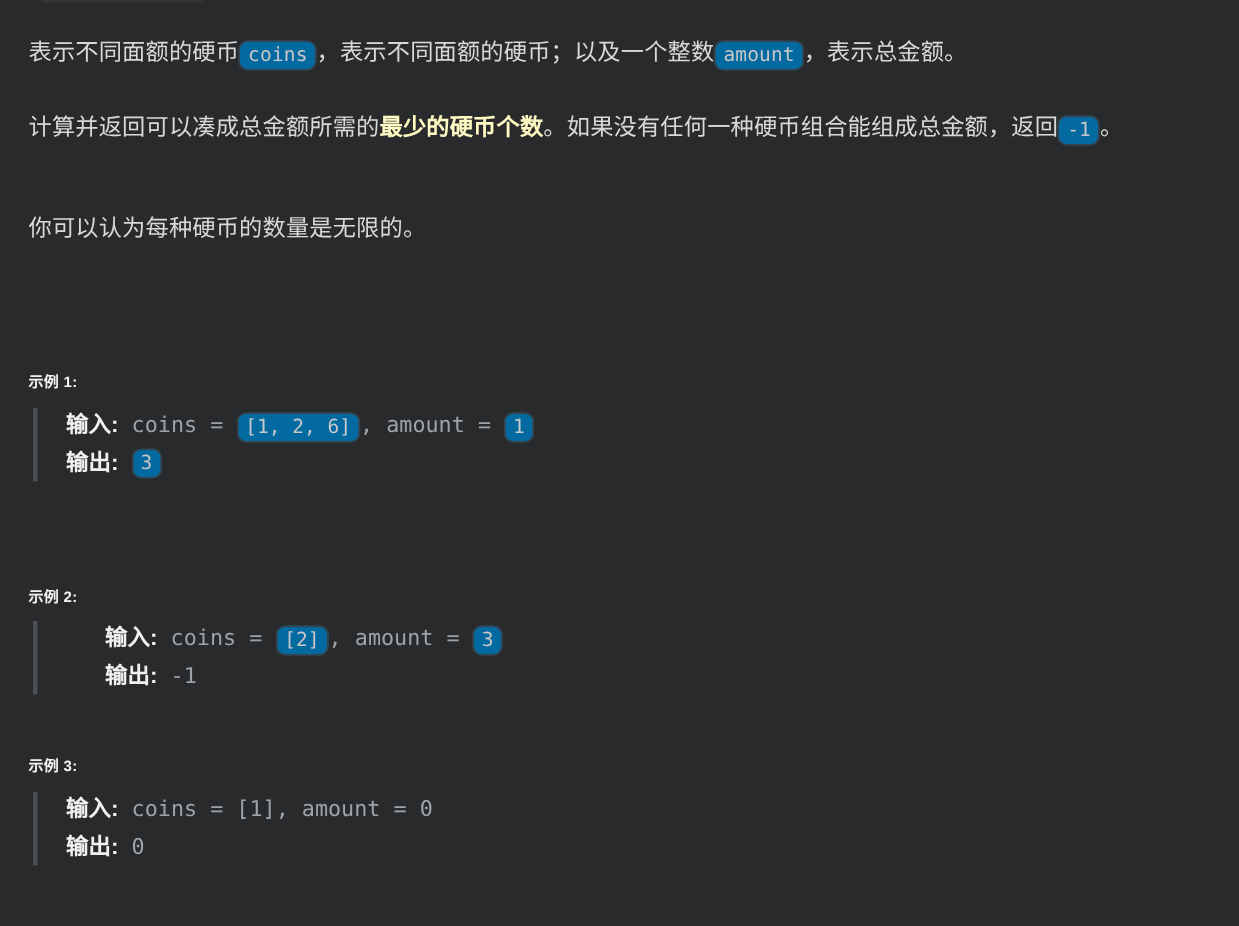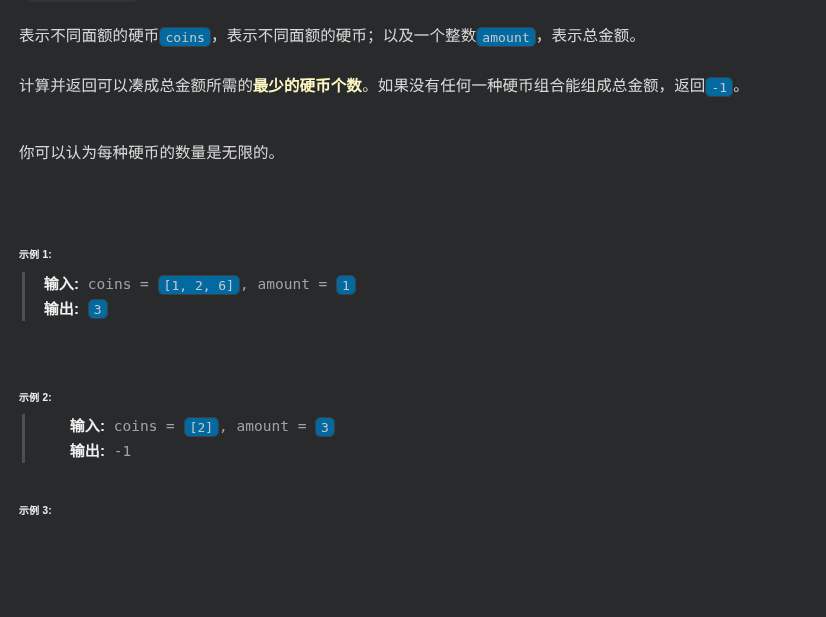--- a/index.html
+++ b/index.html
@@ -125,15 +125,17 @@
   </div>
 
   <h3 class="ex-title ex-title-2">示例 2:</h3>
   <div class="quote quote-2">
     <div class="qline"><span class="lbl">输入:</span><span class="plain"> coins = </span><code class="inline">[2]</code><span class="plain">, amount = </span><code class="inline">3</code></div>
     <div class="qline"><span class="lbl">输出:</span><span class="plain"> -1</span></div>
   </div>
 
   <h3 class="ex-title ex-title-3">示例 3:</h3>
   <div class="quote quote-3">
+    <div class="qline"><span class="lbl">输入:</span><span class="plain"> coins = [1], amount = 0</span></div>
+    <div class="qline"><span class="lbl">输出:</span><span class="plain"> 0</span></div>
   </div>
 
 </div>
 
 </body></html>

